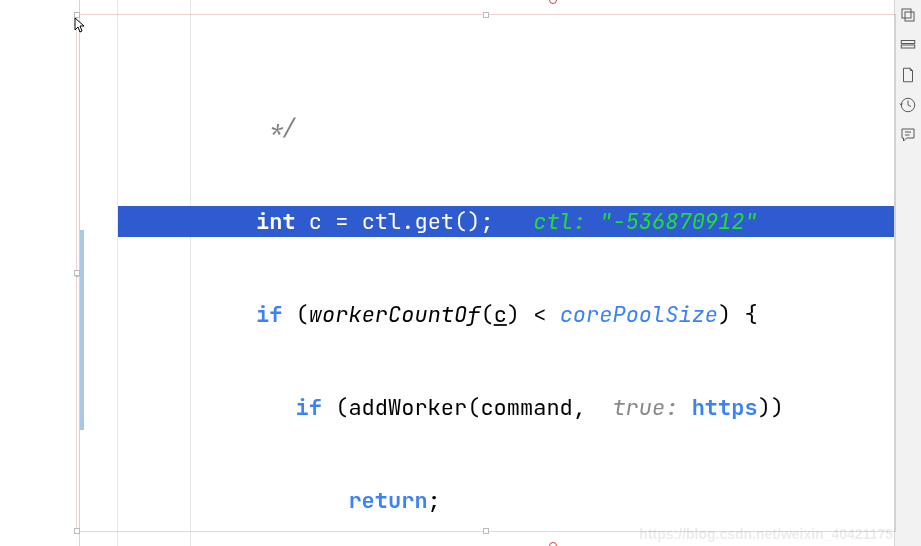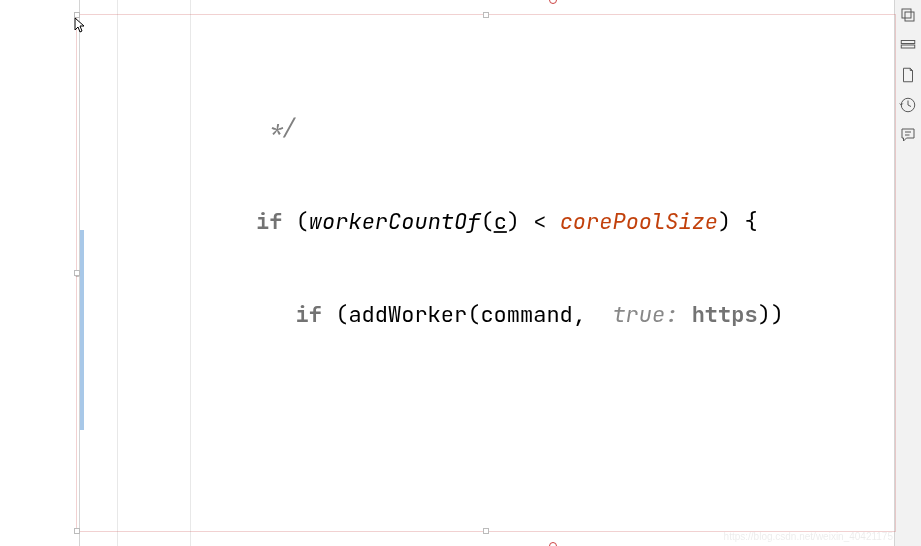--- a/index.html
+++ b/index.html
@@ -62,23 +62,23 @@
     .ind { display: inline-block; }
     .sel-line {
       background: #2f5bd0;
       color: #ffffff;
     }
     .sel-line .kw, .sel-line .p, .sel-line .id, .sel-line .op { color: #ffffff; }
     .sel-hint {
       color: #22dd33;
       font-style: italic;
     }
-    .kw { color: #737373; font-weight: bold; }
+    .kw { color: #3b82f6; font-weight: bold; }
     .it { font-style: italic; color: #000000; }
-    .fld { color: #c2410c; font-style: italic; }
+    .fld { color: #3b82f6; font-style: italic; }
     .hint { color: #888888; font-style: italic; }
     .comment-end { color: #808080; font-style: italic; }
     .u { text-decoration: underline; text-decoration-color: #222; }
     @keyframes blink { 50% { opacity: 0; } }
     .right-bar {
       position: absolute;
       right: 0; top: 0;
       width: 27px; height: 546px;
       background: #f2f2f2;
       border-left: 1px solid #d4d4d4;
@@ -96,23 +96,24 @@
     .cursor-arrow {
       position: absolute;
       left: 74px; top: 17px;
       width: 12px; height: 16px;
       z-index: 20;
     }
     .watermark {
       position: absolute;
       right: 28px; bottom: 4px;
       font-family: Arial, sans-serif;
-      font-size: 10px;
+      font-size: 14px;
       color: rgba(0,0,0,0.08);
       pointer-events: none;
+      font-weight: bold;
     }
     .top-handle, .bottom-handle {
       position: absolute;
       left: 549px;
       width: 8px; height: 8px;
       background: #fff;
       border: 1px solid #c44;
       border-radius: 50%;
     }
     .top-handle { top: -4px; }
@@ -147,22 +148,24 @@
 <div class="editor-wrap">
   <div class="gutter-outer">
     <div class="gutter-dot" style="top: 270px;"></div>
   </div>
   <div class="gutter-inner">
     <div class="change-bar" style="left: 0; top: 230px; height: 200px;"></div>
   </div>
   <div class="code-area">
     <div class="indent-guide" style="left: 72px;"></div>
     <div class="code-line"><span class="ind">      </span><span class="comment-end">*/</span></div>
+    <div class="code-line sel-line"><span class="ind">     </span><span class="kw">int</span><span> c = </span><span>ctl</span><span>.get();   </span><span class="sel-hint">ctl: "-536870912"</span></div>
     <div class="code-line"><span class="ind">     </span><span class="kw">if</span><span> (</span><span class="it">workerCountOf</span><span>(</span><span class="u">c</span><span>) &lt; </span><span class="fld">corePoolSize</span><span>) {</span></div>
     <div class="code-line"><span class="ind">        </span><span class="kw">if</span><span> (addWorker(command,  </span><span class="hint">true:</span><span class="kw"> https</span><span>))</span></div>
+    <div class="code-line"><span class="ind">            </span><span class="kw">return</span><span>;</span></div>
     
     
     
     
     
     
     
     
     
     

